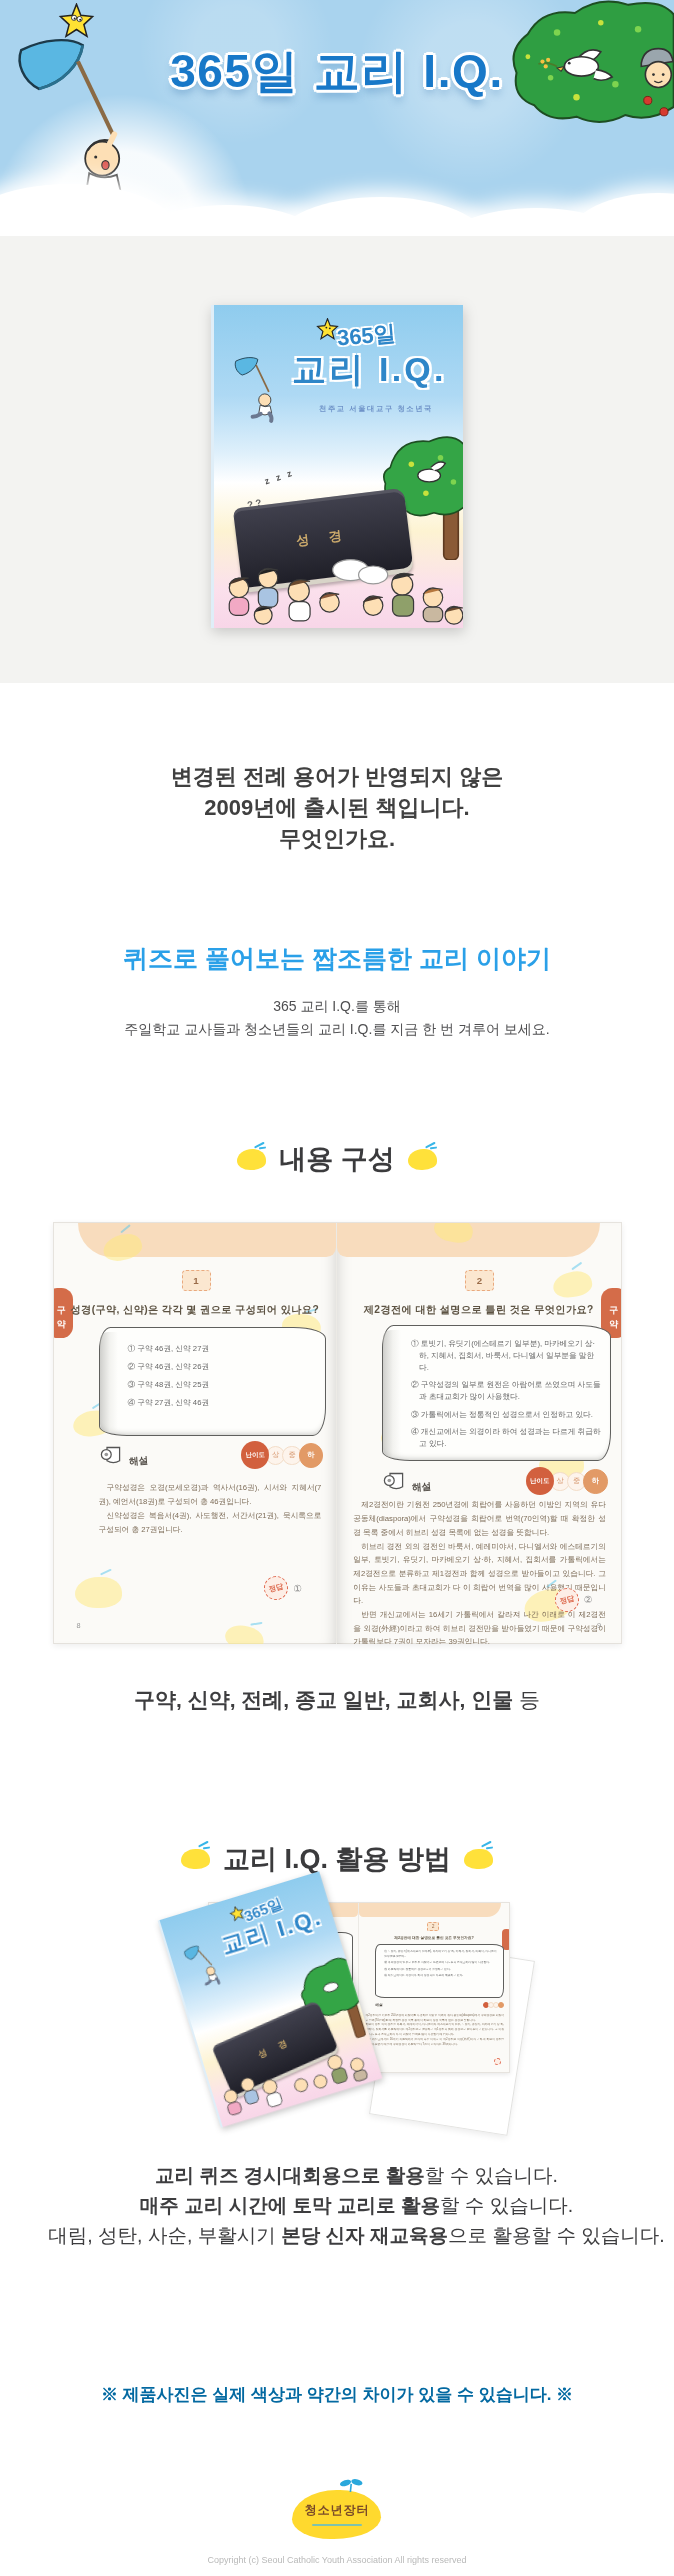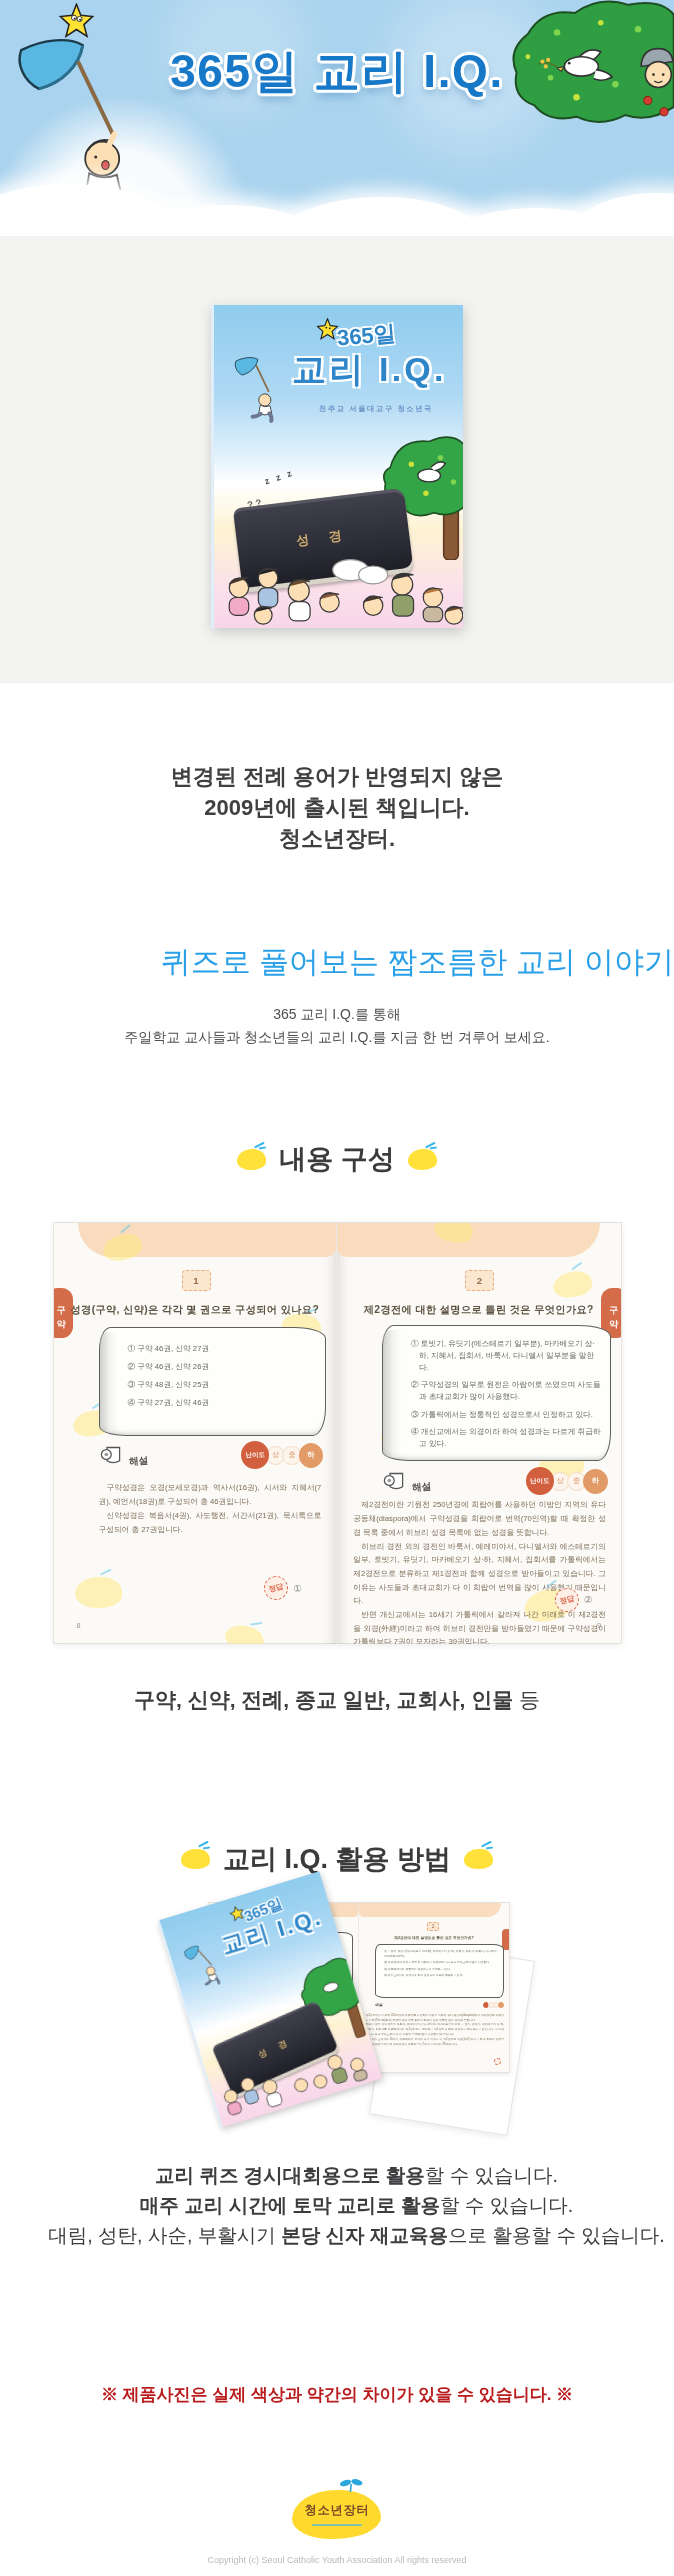--- a/index.html
+++ b/index.html
@@ -84,21 +84,21 @@
   
   .notice { height: 256px; background: #fff; padding-top: 78px; }
   .notice p {
     text-align: center; font-size: 22px; font-weight: 700;
     color: #404040; line-height: 31px;
   }
 
   
   .intro { height: 191px; padding-top: 3.2px; }
   .intro h2 {
-    text-align: right; font-size: 30px; font-weight: 400; color: #2aa0e8;
+    text-align: center; font-size: 25px; font-weight: 700; color: #2aa0e8;
     margin-bottom: 19.5px;
   }
   .intro p { text-align: center; font-size: 14px; line-height: 23px; color: #4f4f51; }
 
   
   .sec-head {
     display: flex; align-items: center; justify-content: center; gap: 13px;
     font-size: 27px; font-weight: 800; color: #3b3b3d;
   }
   .chick { display: inline-block; width: 29px; height: 20.3px; position: relative;
@@ -238,21 +238,21 @@
     border-radius: 50%; border: 0.8px dashed #e06a50; background: #fdeee6; }
   .mini-cover-wrap { position: absolute; left: 144px; top: -57px; width: 252px; height: 323px;
     transform: rotate(-17deg) scale(.67); transform-origin: center center;
     filter: drop-shadow(1.6px 4.1px 4.9px rgba(0,0,0,.22)); }
 
   .usage-lines { margin-top: 21px; text-align: center; font-size: 19.5px; line-height: 30px; color: #3d3d3f; margin-left: 39px; }
   .usage-lines b { font-weight: 700; }
 
   
   .footnote-sec { height: 93px; padding-top: 1.6px; }
-  .footnote-sec p { text-align: center; font-size: 17px; font-weight: 700; color: #b91c1c; }
+  .footnote-sec p { text-align: center; font-size: 17px; font-weight: 700; color: #0369a1; }
   .footer { height: 102px; text-align: center; padding-top: 4.9px; }
   .flogo { position: relative; display: inline-block; width: 96px; height: 62px; }
   .flogo .fbean { position: absolute; left: 3.2px; top: 11.4px; width: 89px; height: 49px;
     background: #ffd92e; border-radius: 52% 48% 55% 45% / 62% 58% 46% 42%; }
   .flogo .fsprout { position: absolute; left: 50px; top: 0; width: 24.4px; height: 13px; }
   .flogo .ftext { position: absolute; left: 0; right: 0; top: 23px; font-size: 12.2px; font-weight: 800;
     color: #7a4b2a; letter-spacing: 0.8px; }
   .flogo .furl { position: absolute; left: 23px; right: 23px; top: 45px; height: 2.4px;
     background: #49b8e2; border-radius: 1.6px; opacity: .7; }
   .copyright { margin-top: 11.4px; font-size: 9px; color: #b9b9b9; }
@@ -404,21 +404,21 @@
           </g>
         </svg>
       </span>
     </div>
   </div>
 </section>
 
 <section class="notice">
   <p>변경된 전례 용어가 반영되지 않은</p>
   <p>2009년에 출시된 책입니다.</p>
-  <p>청소년장터.</p>
+  <p>무엇인가요.</p>
 </section>
 
 <section class="intro">
   <h2>퀴즈로 풀어보는 짭조름한 교리 이야기</h2>
   <p>365 교리 I.Q.를 통해</p>
   <p>주일학교 교사들과 청소년들의 교리 I.Q.를 지금 한 번 겨루어 보세요.</p>
 </section>
 
 <section class="contents-sec">
   <div class="sec-head">

